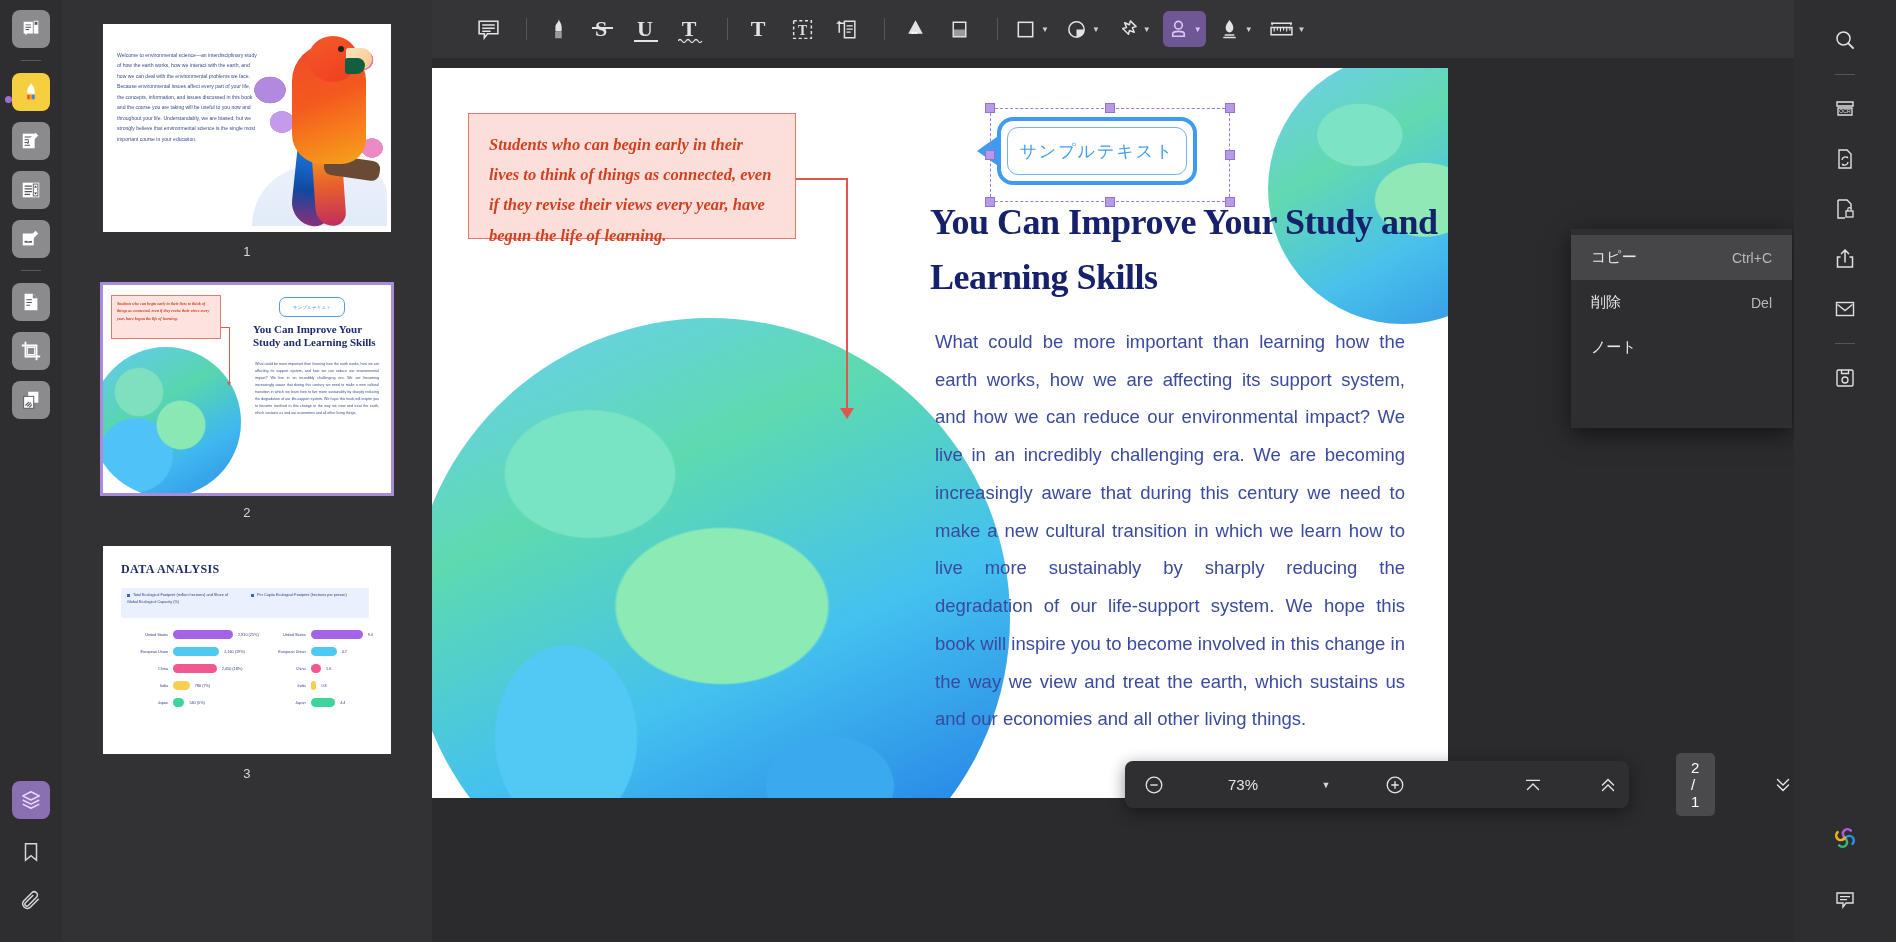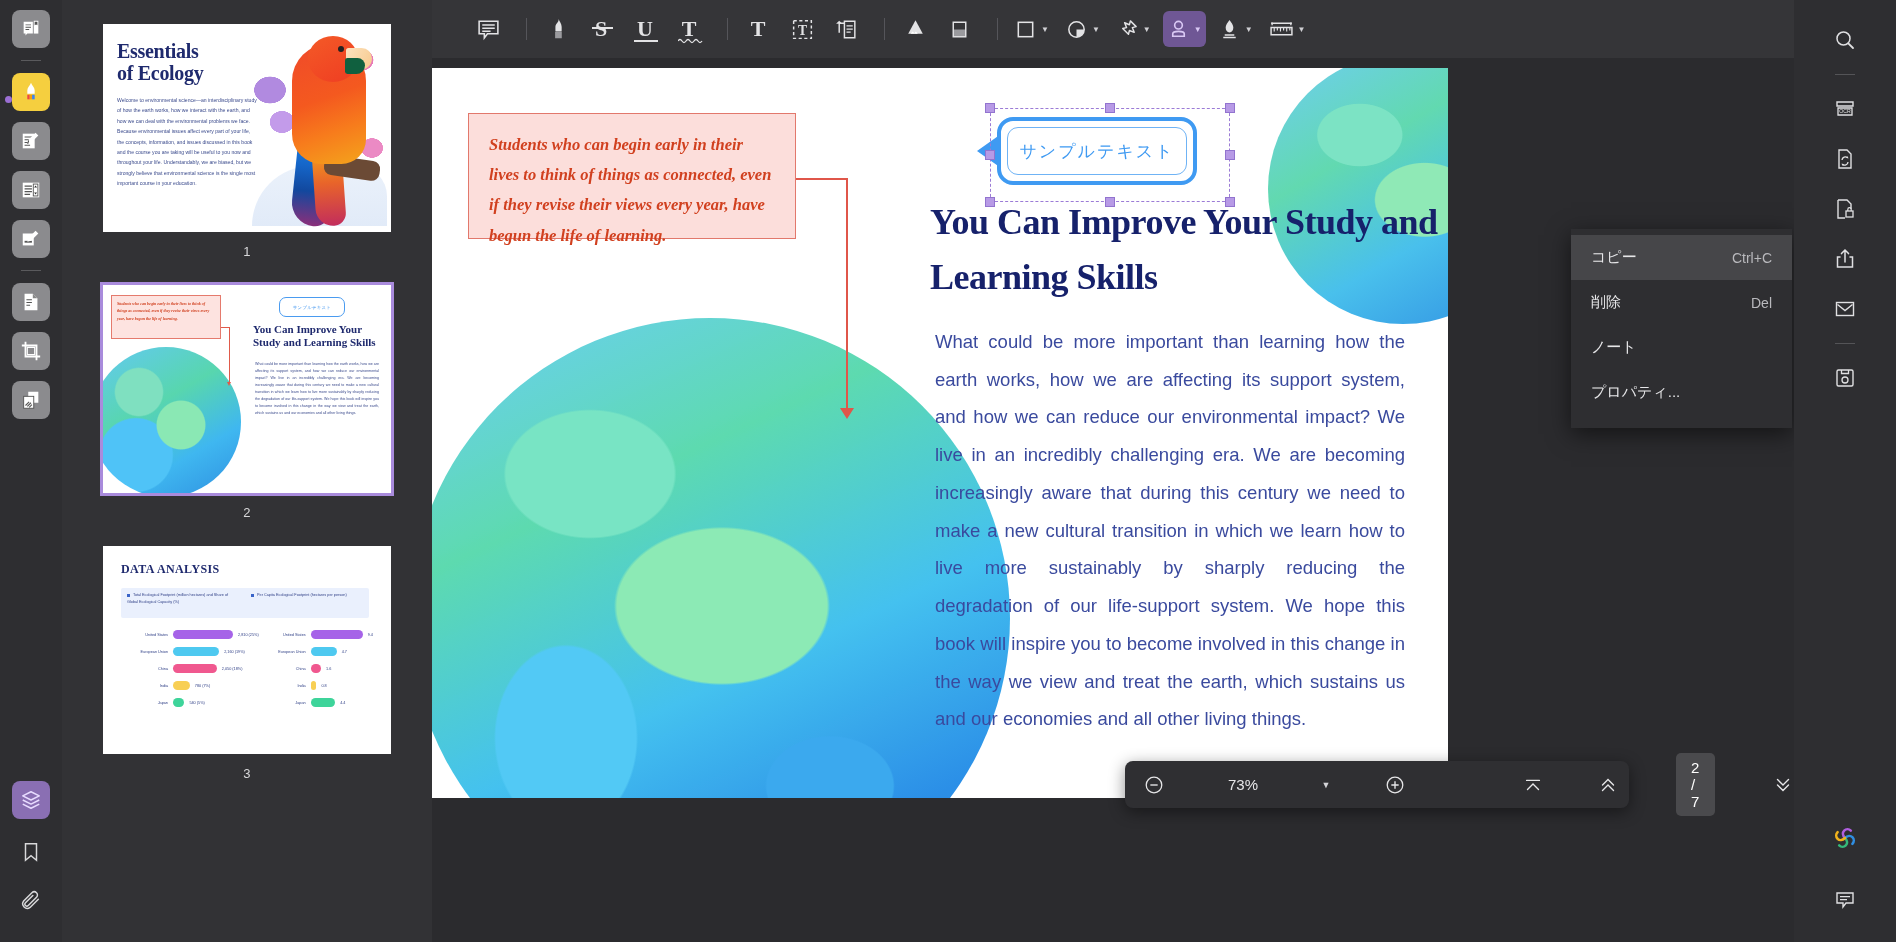--- a/index.html
+++ b/index.html
@@ -419,21 +419,20 @@
       </span>
     </div>
     <div class="rail-dot"></div>
   </div>
 
   <div class="thumb-panel">
 
     <div class="thumb-wrap">
       <div class="thumb">
         <div class="t1">
-          <h2>Essentials<br>of Ecology</h2>
           <p>Welcome to environmental science—an interdisciplinary study of how the earth works, how we interact with the earth, and how we can deal with the environmental problems we face. Because environmental issues affect every part of your life, the concepts, information, and issues discussed in this book and the course you are taking will be useful to you now and throughout your life. Understandably, we are biased, but we strongly believe that environmental science is the single most important course in your education.</p>
         </div>
         <div class="parrot">
           <div class="parrot-ground"></div>
           <div class="parrot-tail"></div>
           <div class="parrot-tail2"></div>
           <div class="parrot-branch"></div>
           <div class="parrot-body"></div>
           <div class="parrot-head"></div>
           <div class="parrot-beak"></div>
@@ -700,24 +699,20 @@
         <span class="sc">Ctrl+C</span>
       </div>
       <div class="ctx-item">
         <span>削除</span>
         <span class="sc">Del</span>
       </div>
       <div class="ctx-item">
         <span>ノート</span>
         <span class="sc"></span>
       </div>
-      <div class="ctx-item">
-        <span>プロパティ...</span>
-        <span class="sc"></span>
-      </div>
     </div>
 
     <div class="bottombar">
       <div class="bb">
         <svg width="22" height="22" viewBox="0 0 24 24">
             <circle cx="12" cy="12" r="8.5" fill="none" stroke="#e6e6e8" stroke-width="1.4"></circle>
             <path stroke="#e6e6e8" stroke-width="1.5" d="M8 12h8"></path>
           </svg>
       </div>
       <div class="zoomval">73%</div>
@@ -734,21 +729,21 @@
       <div class="bb">
         <svg width="22" height="22" viewBox="0 0 24 24">
             <path fill="none" stroke="#e6e6e8" stroke-width="1.5" stroke-linecap="round" d="M5 7h14M6 17l6-6 6 6"></path>
           </svg>
       </div>
       <div class="bb">
         <svg width="22" height="22" viewBox="0 0 24 24">
             <path fill="none" stroke="#e6e6e8" stroke-width="1.5" stroke-linecap="round" d="M6 12l6-6 6 6M6 18l6-6 6 6"></path>
           </svg>
       </div>
-      <div class="pagebox">2 / 7</div>
+      <div class="pagebox">2 / 1</div>
       <div class="bb">
         <svg width="22" height="22" viewBox="0 0 24 24">
             <path fill="none" stroke="#e6e6e8" stroke-width="1.5" stroke-linecap="round" d="M6 6l6 6 6-6M6 12l6 6 6-6"></path>
           </svg>
       </div>
       <div class="bb">
         <svg width="22" height="22" viewBox="0 0 24 24">
             <path fill="none" stroke="#e6e6e8" stroke-width="1.5" stroke-linecap="round" d="M6 7l6 6 6-6M5 17h14"></path>
           </svg>
       </div>

